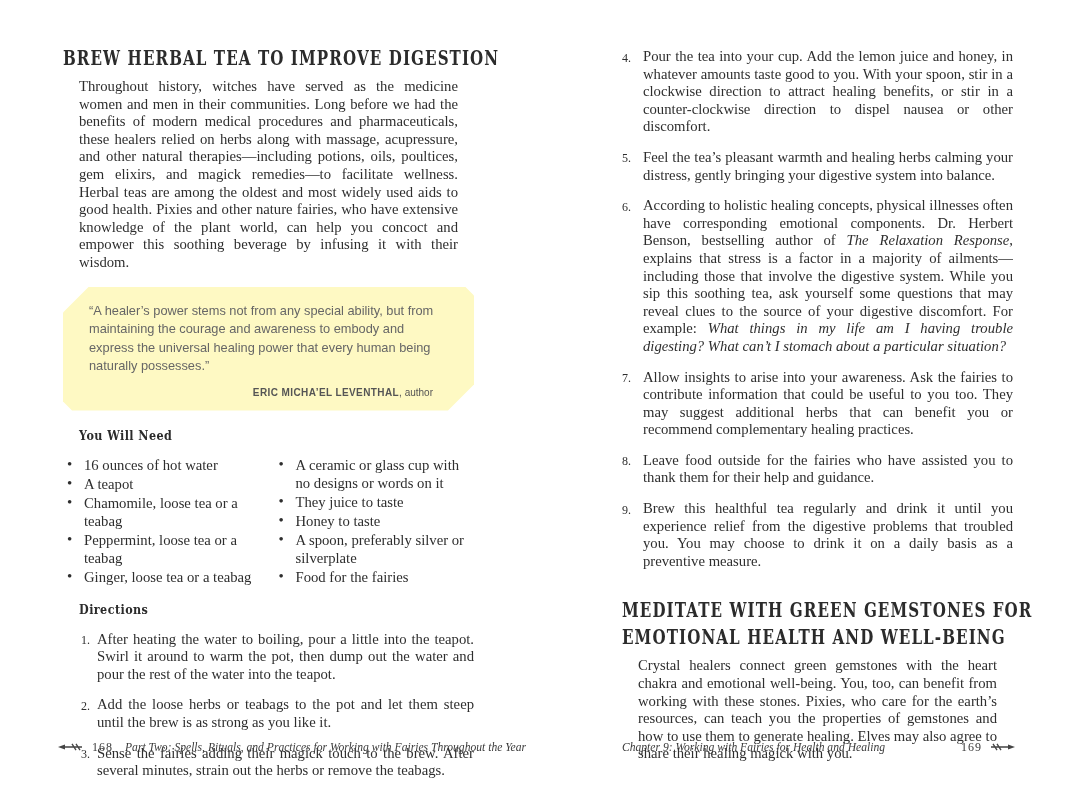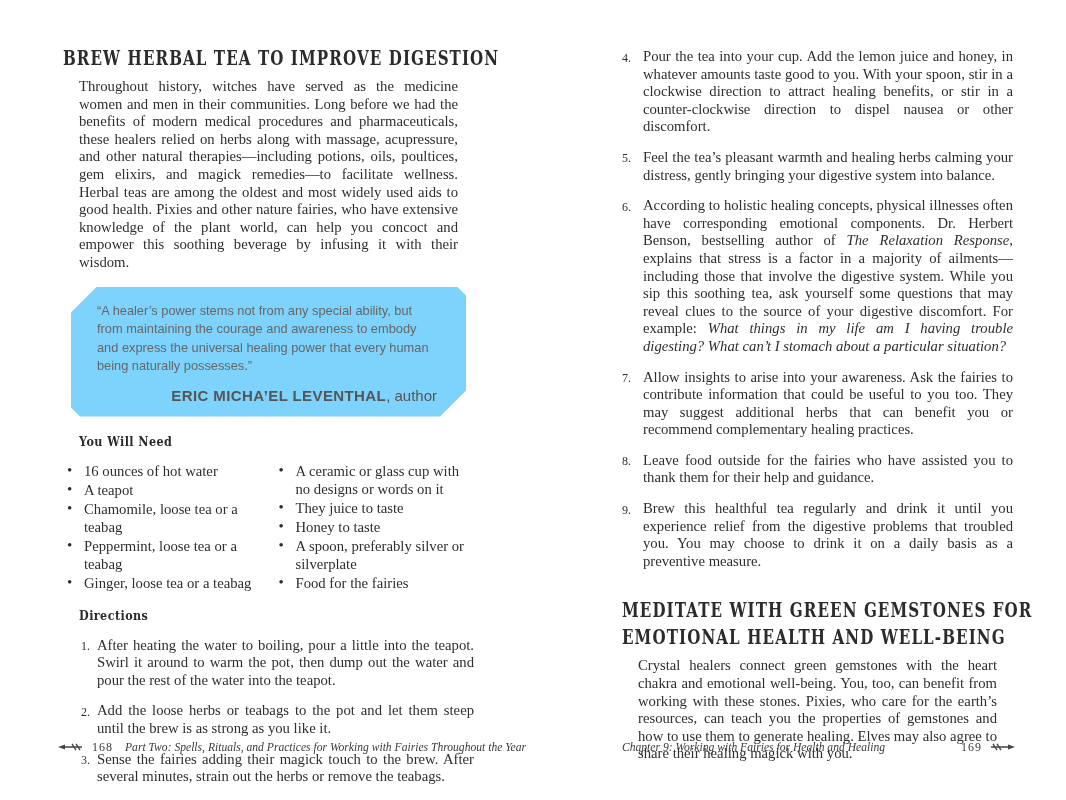--- a/index.html
+++ b/index.html
@@ -18,26 +18,26 @@
   h1 { font-size:21px; line-height:26px; height:26px; }
   .h1-two { height:54px; margin-top:26px; }
   .h1-two .condense { line-height:27px; }
   h2 { font-size:13px; height:21px;margin-left:16px; }
   h2 .condense { transform:scaleX(0.86); letter-spacing:0.5px; }
 
   .body { margin:7px 16px 0; font-size:14.7px; line-height:17.6px; text-align:justify; color:#2e2e2e; }
 
   
   .quote-box {
-    margin:15px 8px 0; background:#7dd3fc; padding:15px 27px 13px 26px;
+    margin:15px 0 0; background:#fef9c3; padding:15px 39px 13px 26px;
     clip-path:polygon(26px 0, calc(100% - 9px) 0, 100% 9px, 100% calc(100% - 26px),
                       calc(100% - 26px) 100%, 9px 100%, 0 calc(100% - 9px), 0 26px);
   }
   .quote-text { margin:0; font-family:"Liberation Sans", sans-serif; font-size:12.8px; line-height:18.5px; color:#666666; }
-  .quote-attr { margin:11px 2px 0 0; text-align:right; font-family:"Liberation Sans", sans-serif; font-size:15px; color:#555555; }
+  .quote-attr { margin:11px 2px 0 0; text-align:right; font-family:"Liberation Sans", sans-serif; font-size:10px; color:#555555; }
   .attr-name { font-weight:700; letter-spacing:0.4px; }
 
   .ywn-head { margin-top:17px; }
   .cols { display:flex; gap:12px; margin-top:7px; }
   .need-list { list-style:none; margin:0; padding:0; flex:1; font-size:14.7px; line-height:18px; }
   .need-list li { position:relative; padding-left:21px; margin-bottom:1px; }
   .need-list li::before { content:"\2022"; position:absolute; left:4px; top:-1px; font-size:15px; }
 
   .dir-head { margin-top:15px; }
   .steps { list-style:none; margin:8px 0 0; padding:0; }

